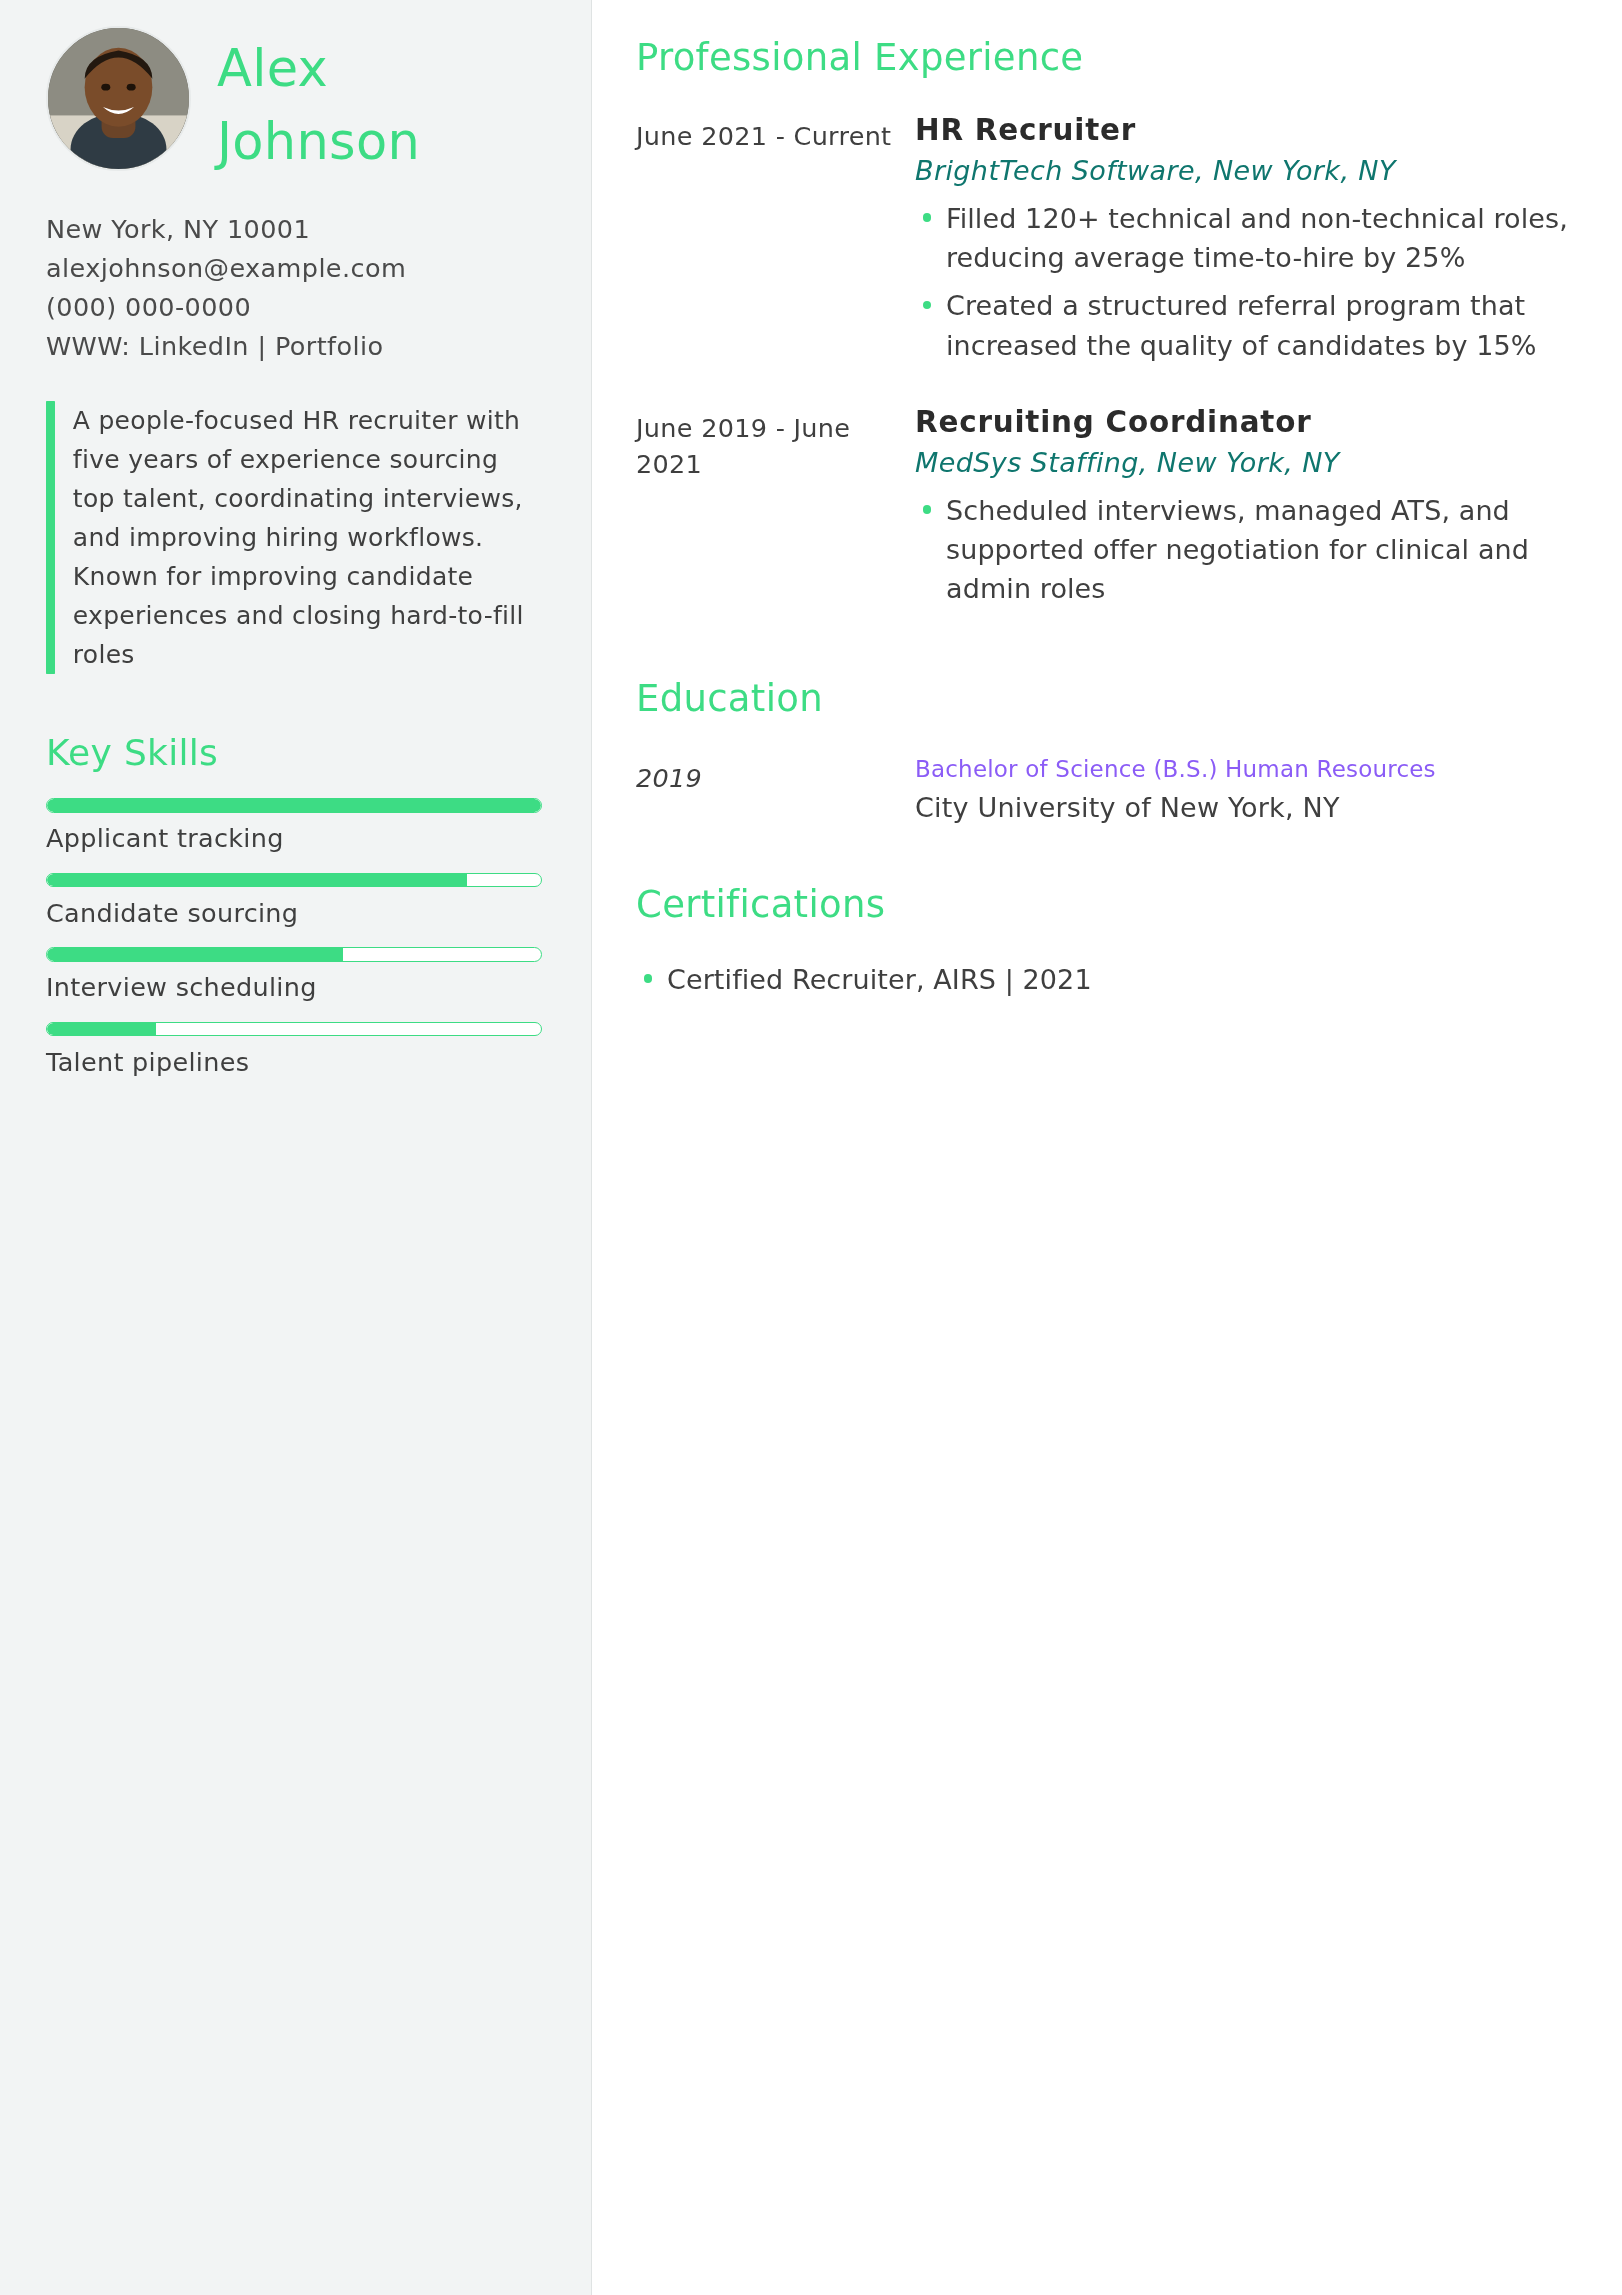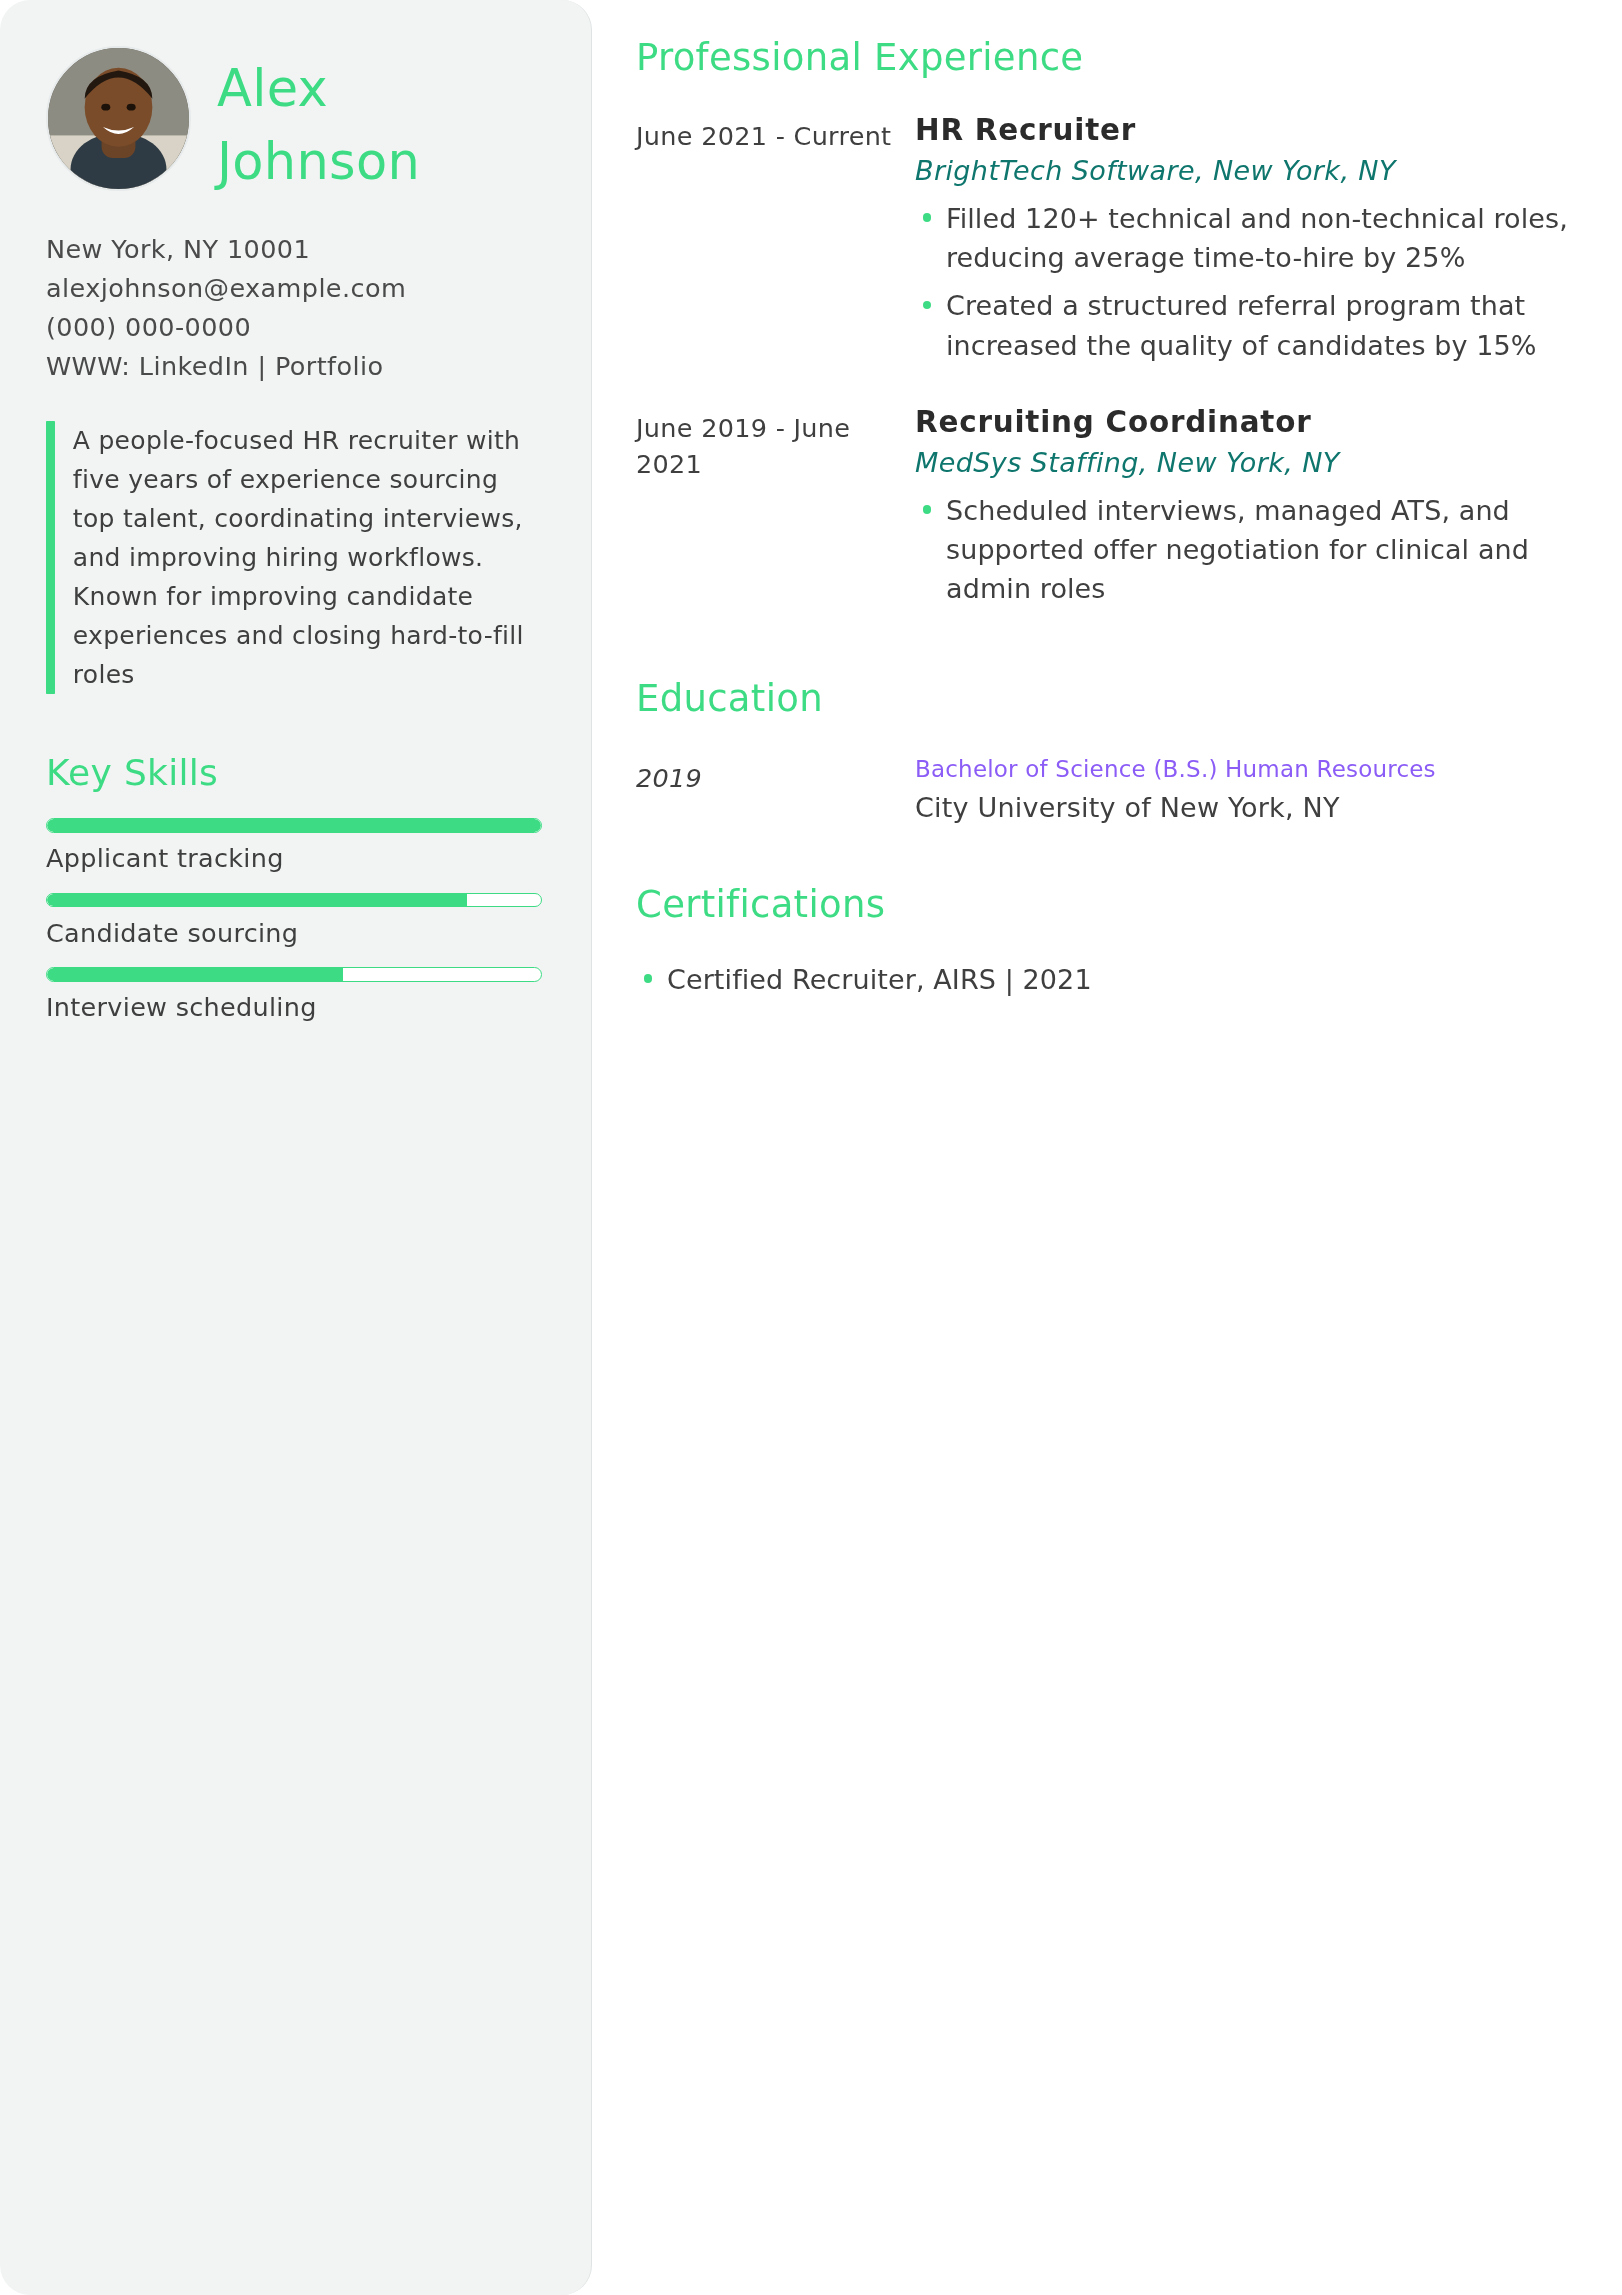--- a/index.html
+++ b/index.html
@@ -19,23 +19,22 @@
     display: flex;
     background: #ffffff;
     overflow: hidden;
   }
   
   .sidebar {
     width: 592px;
     min-width: 592px;
     background: #f2f4f4;
     border-right: 1.3px solid #dfe3e3;
-    padding: 46px 49px 0 46px;
+    padding: 26px 49px 0 46px;
     position: relative;
-    border-radius: 30px;
   }
   .id-block {
     display: flex;
     align-items: flex-start;
     gap: 26px;
   }
   .avatar {
     width: 145px;
     min-width: 145px;
     height: 145px;
@@ -240,20 +239,26 @@
         <div class="skill-fill" style="width:85%"></div>
       </div>
       <div class="skill-label">Candidate sourcing</div>
     </div>
     <div class="skill">
       <div class="skill-track">
         <div class="skill-fill" style="width:60%"></div>
       </div>
       <div class="skill-label">Interview scheduling</div>
     </div>
+    <div class="skill">
+      <div class="skill-track">
+        <div class="skill-fill" style="width:22%"></div>
+      </div>
+      <div class="skill-label">Talent pipelines</div>
+    </div>
 
   </aside>
 
   <main class="main">
 
     <h1 class="main-heading">Professional Experience</h1>
 
     <div class="entry">
       <div class="entry-date">June 2021 - Current</div>
       <div class="entry-body">

